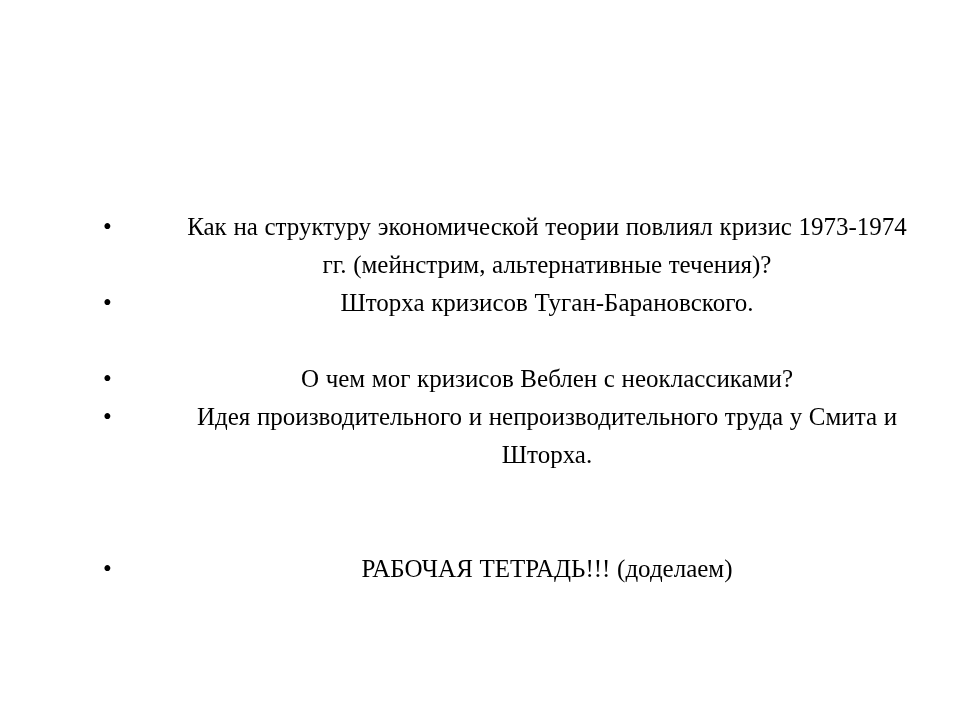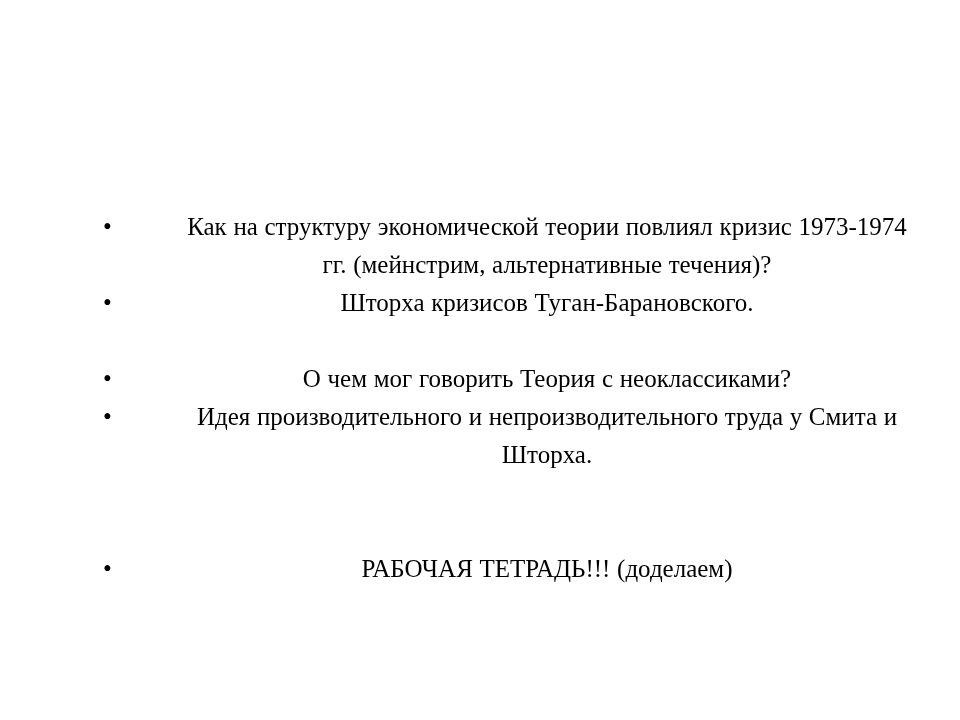--- a/index.html
+++ b/index.html
@@ -90,21 +90,21 @@
 
     <div class="bullet-row">
       <span class="bullet-marker">•</span>
       <span class="bullet-text">Шторха кризисов Туган-Барановского.</span>
     </div>
 
     <div class="spacer-1"></div>
 
     <div class="bullet-row">
       <span class="bullet-marker">•</span>
-      <span class="bullet-text">О чем мог говорить Теория с неоклассиками?</span>
+      <span class="bullet-text">О чем мог кризисов Веблен с неоклассиками?</span>
     </div>
 
     <div class="bullet-row">
       <span class="bullet-marker">•</span>
       <span class="bullet-text">Идея производительного и непроизводительного труда у Смита и Шторха.</span>
     </div>
 
     <div class="spacer-2"></div>
 
     <div class="bullet-row">

